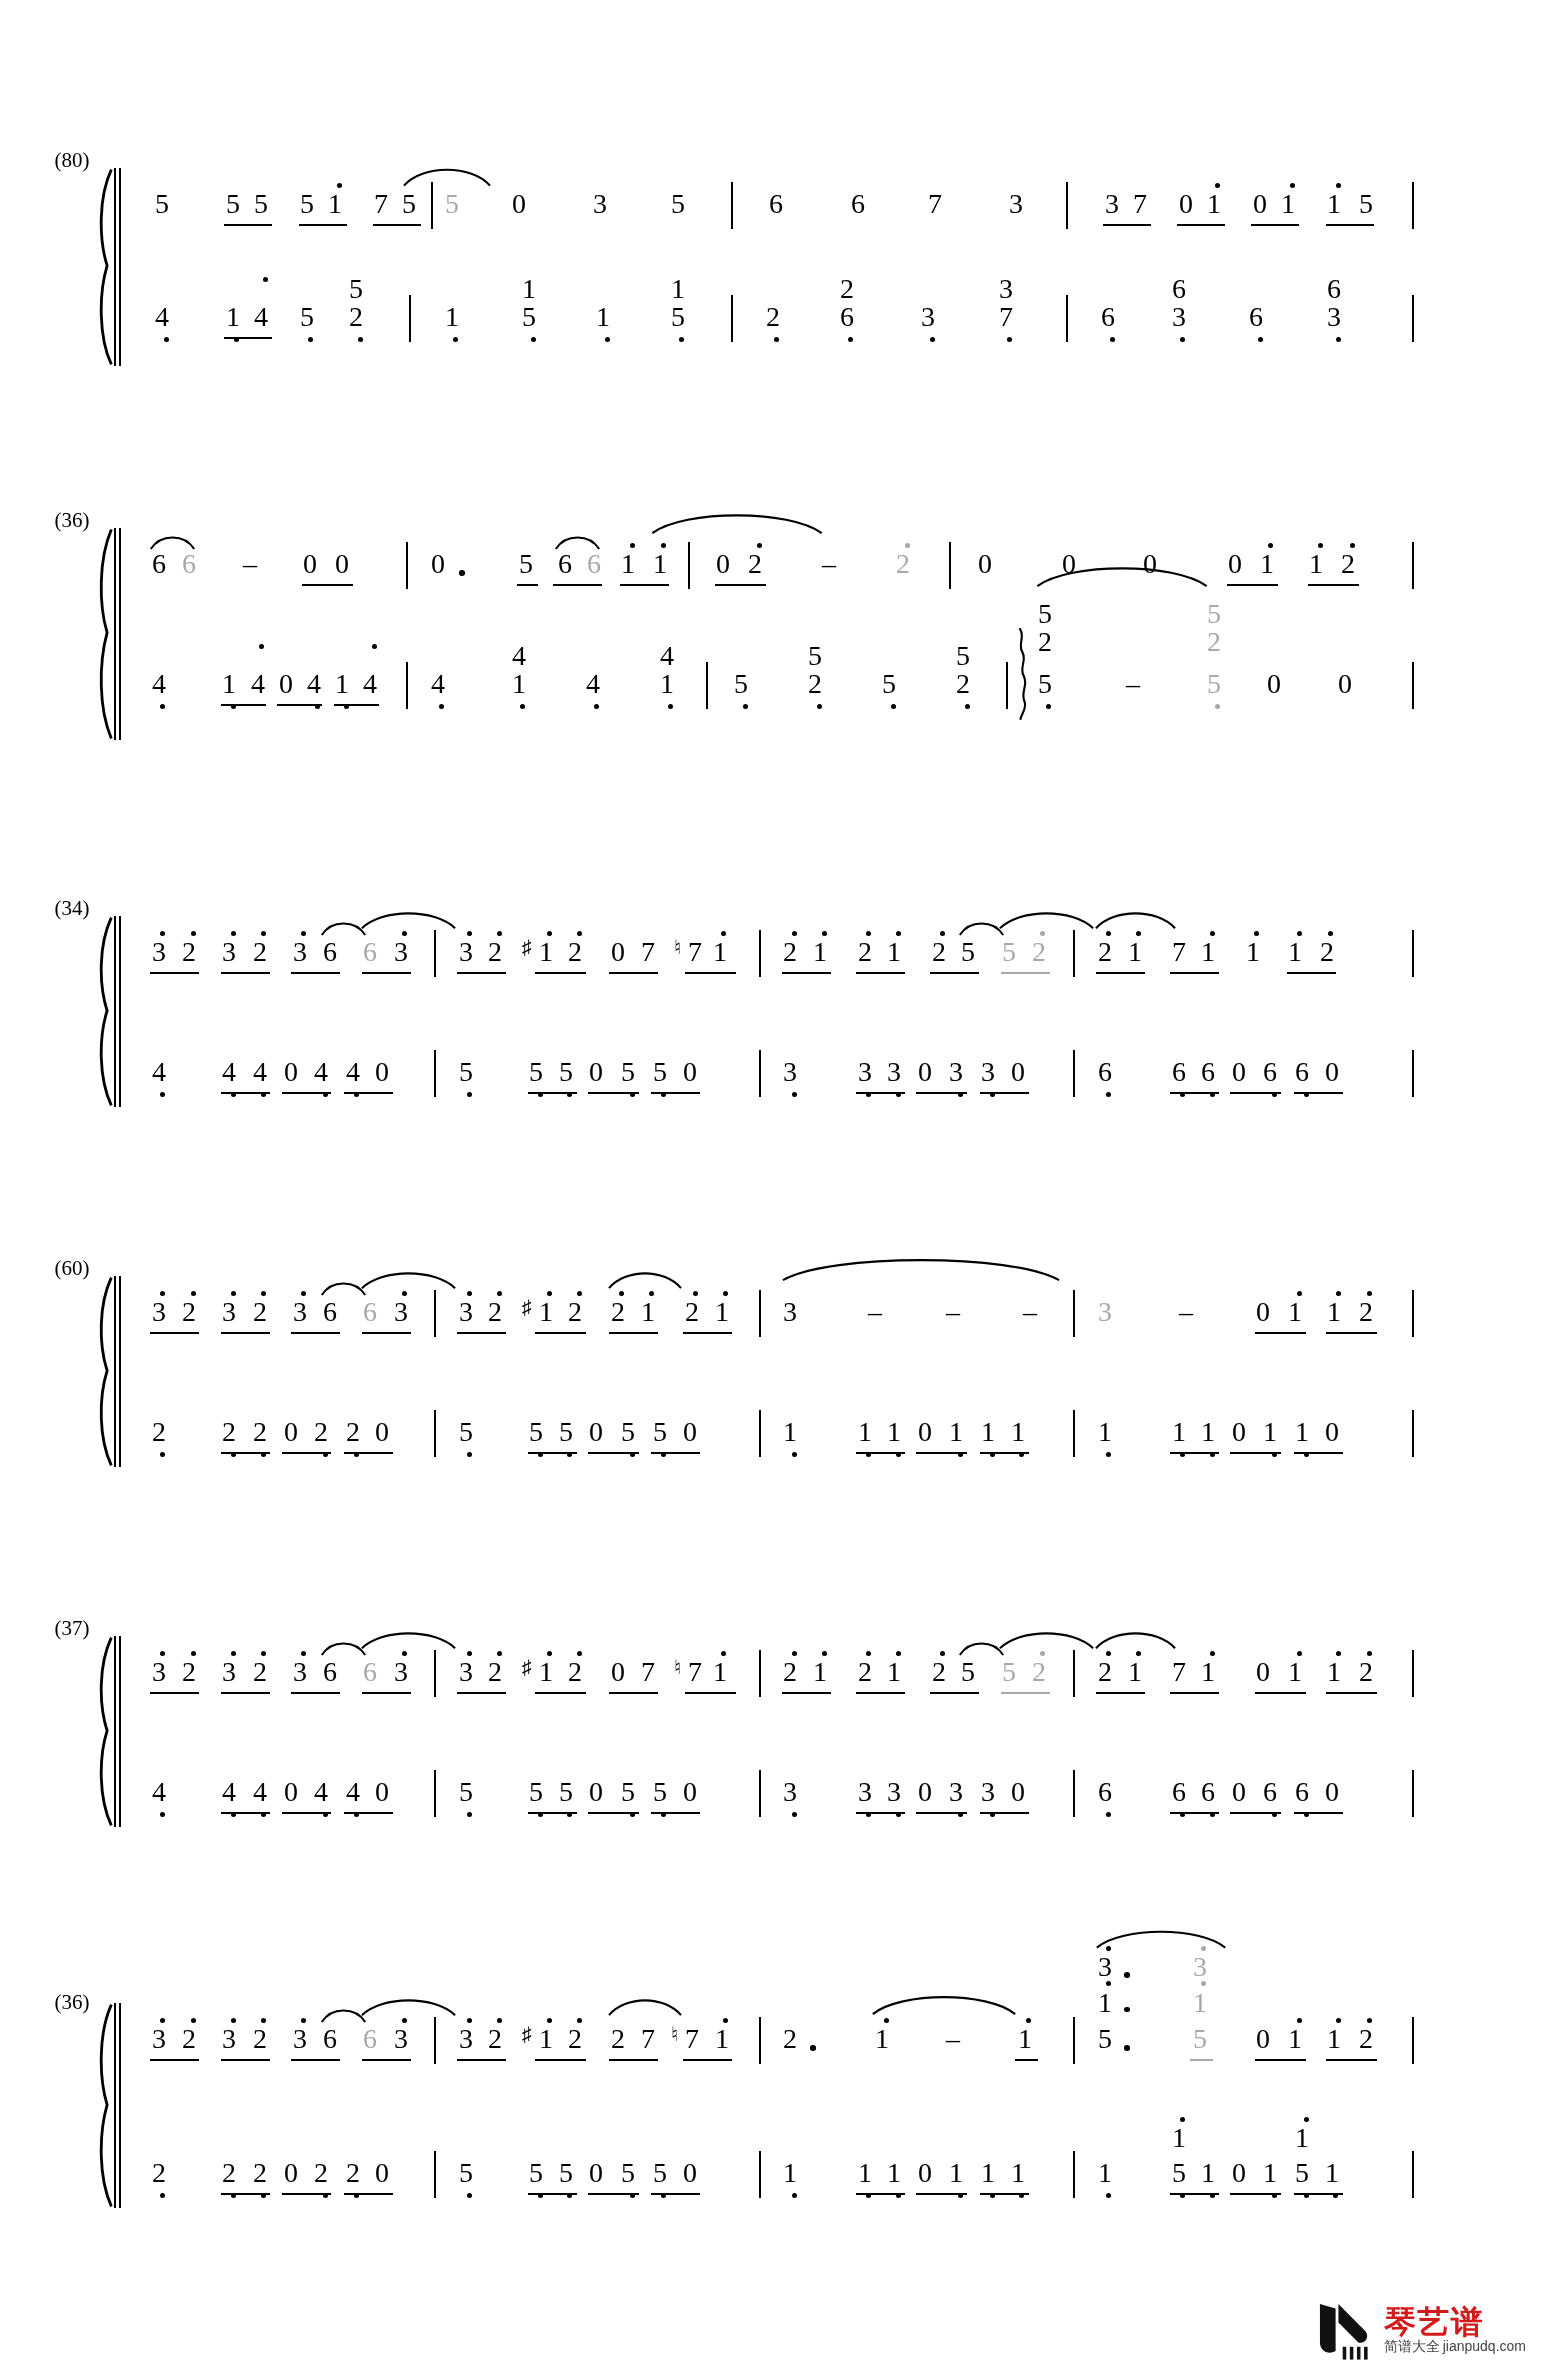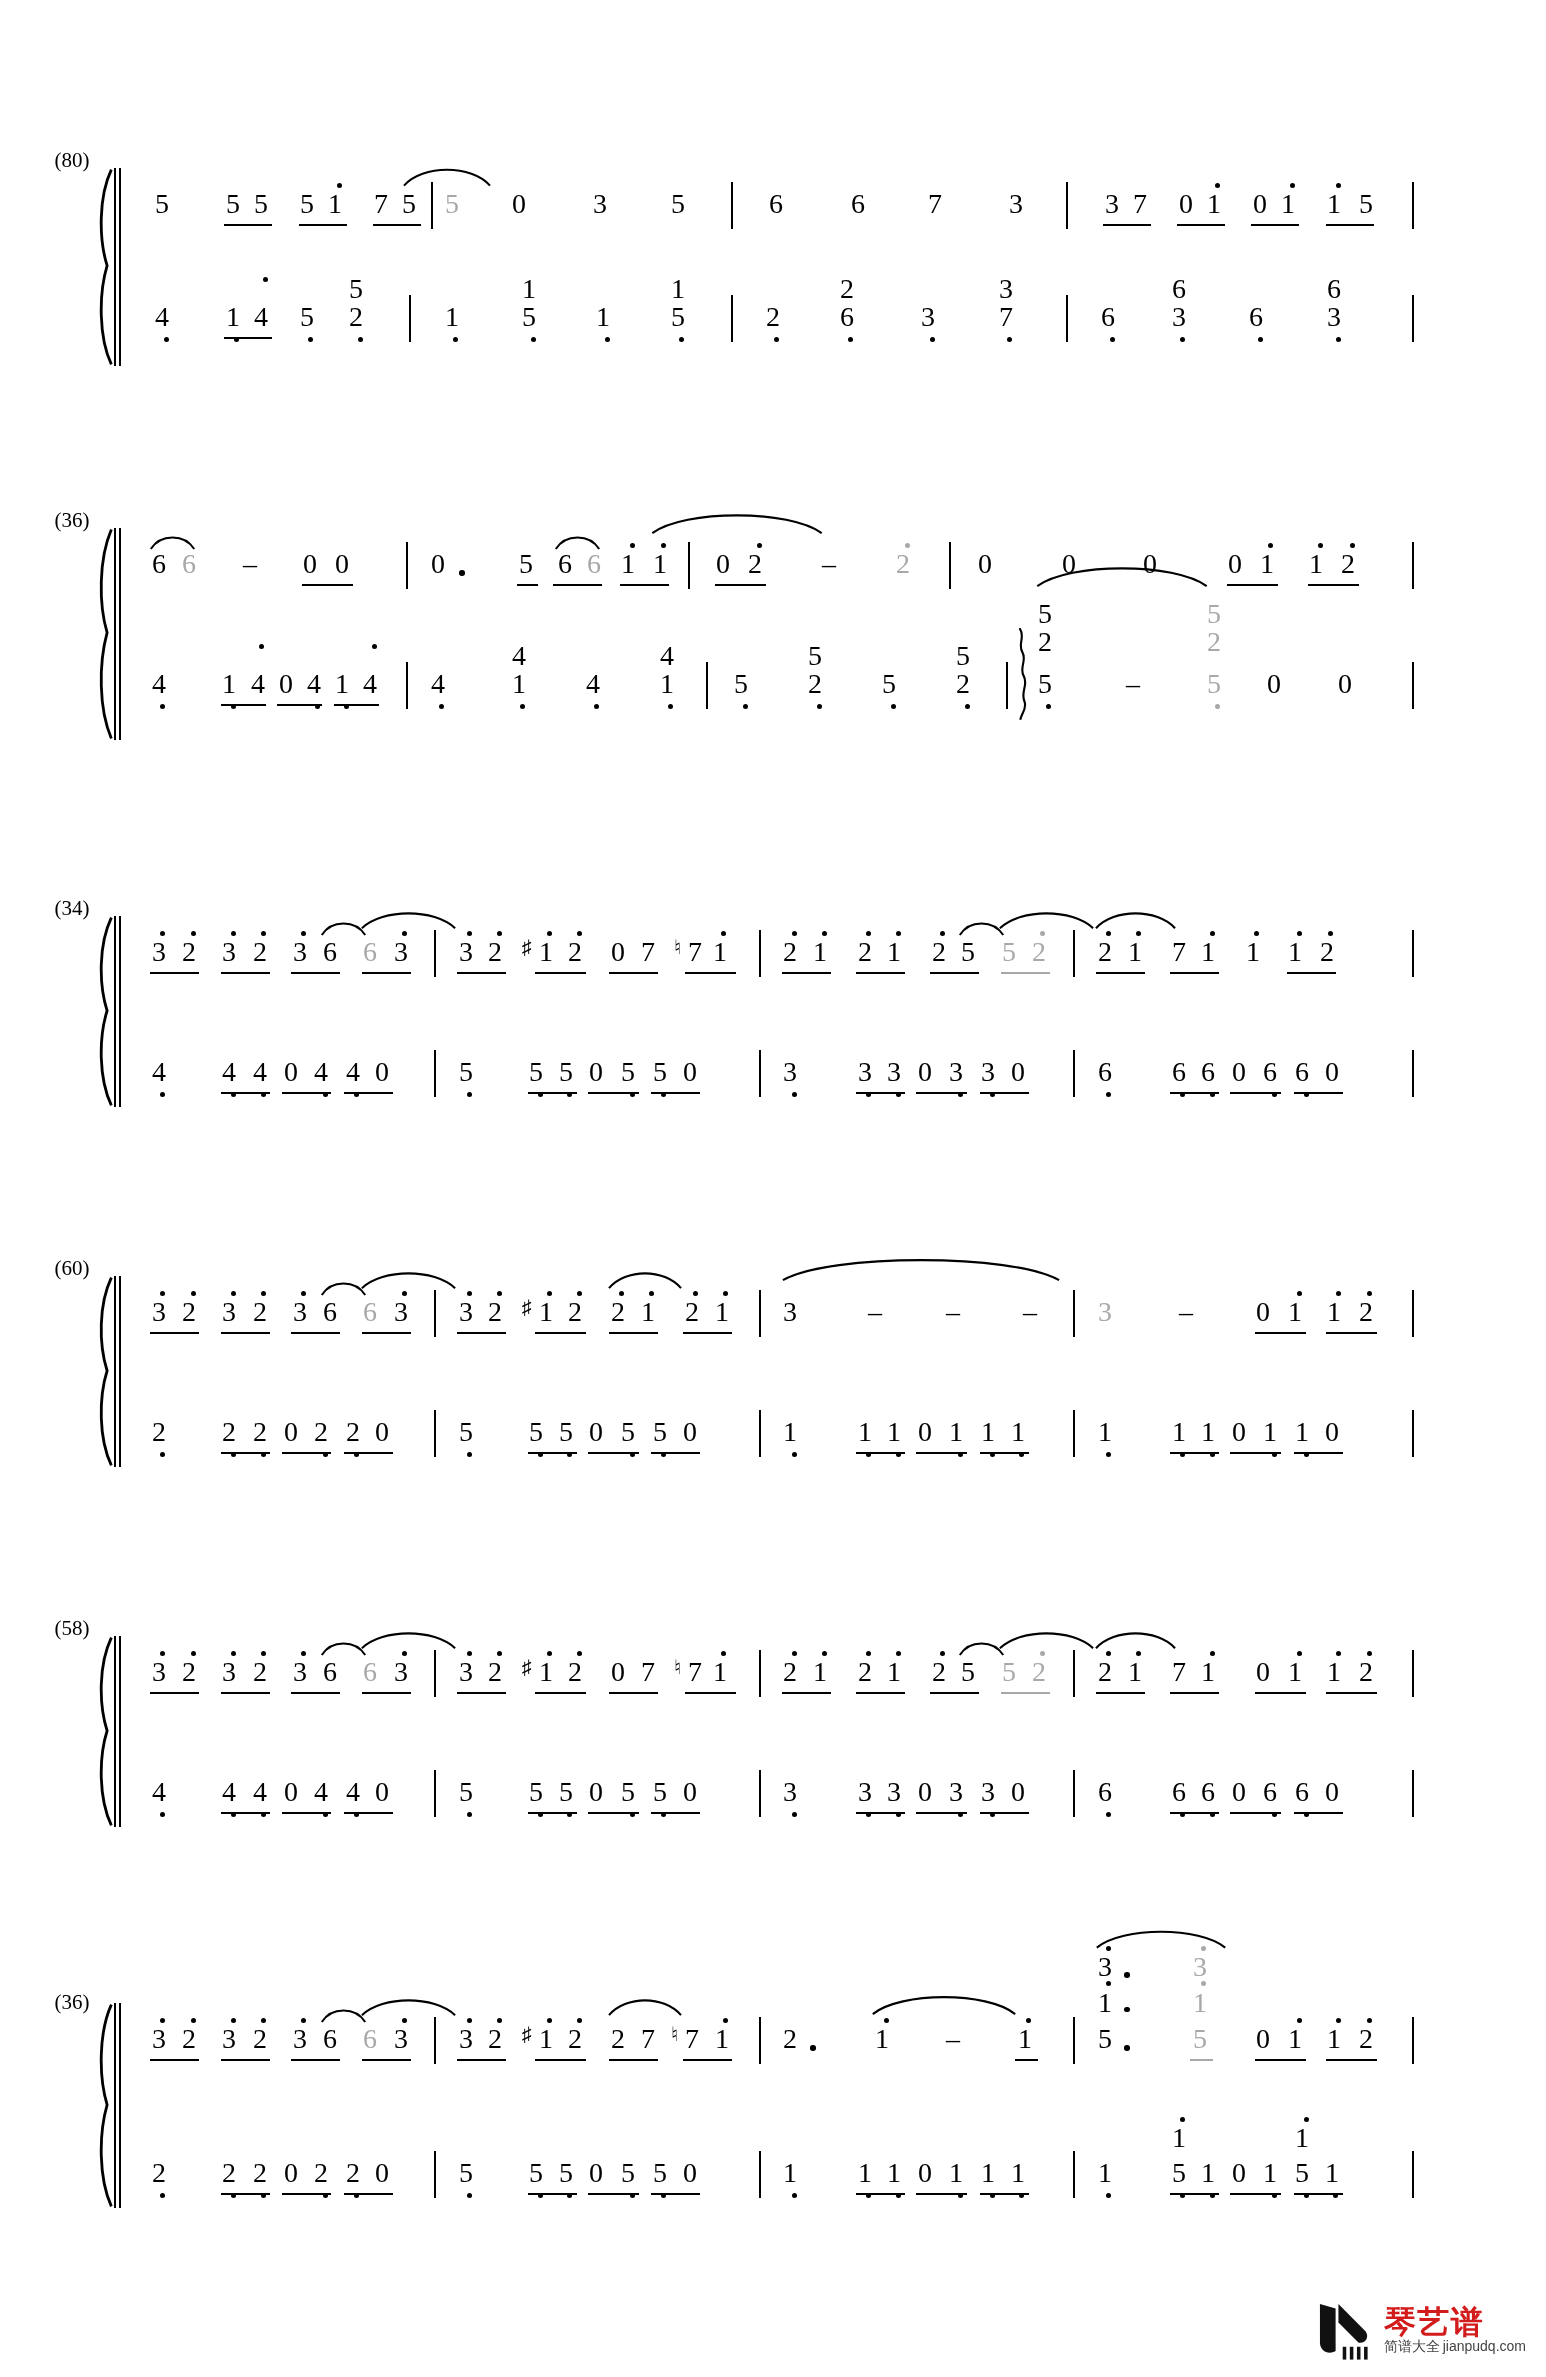--- a/index.html
+++ b/index.html
@@ -785,21 +785,21 @@
       <div class="beam" style="left:1103px; top:69px; width:51px;"></div>
       <span class="note" style="left:1168px; top:35px;">1</span>
       <div class="dotd" style="left:1177px; top:69px;"></div>
       <span class="note" style="left:1198px; top:35px;">0</span>
       <div class="beam" style="left:1167px; top:69px; width:49px;"></div>
       <div class="bar" style="left:1285px; top:27px; height:47px;"></div>
     </div>
   </div>
 
   <div class="system" style="top:1602px;">
-    <div class="sysnum" style="top:14px;">(58)</div>
+    <div class="sysnum" style="top:14px;">(37)</div>
 
     <div class="brace" style="top:34px;">
       <svg width="24" height="191" viewBox="0 0 34 270">
         <path d="M26 2 C8 40, 8 96, 20 134 C8 172, 8 230, 26 268" stroke="#000" stroke-width="4" fill="none"></path>
       </svg>
     </div>
     <div class="leftbars" style="top:34px;">
       <i class="b1" style="height:191px;"></i>
         <i class="b2" style="height:191px;"></i>
     </div>

